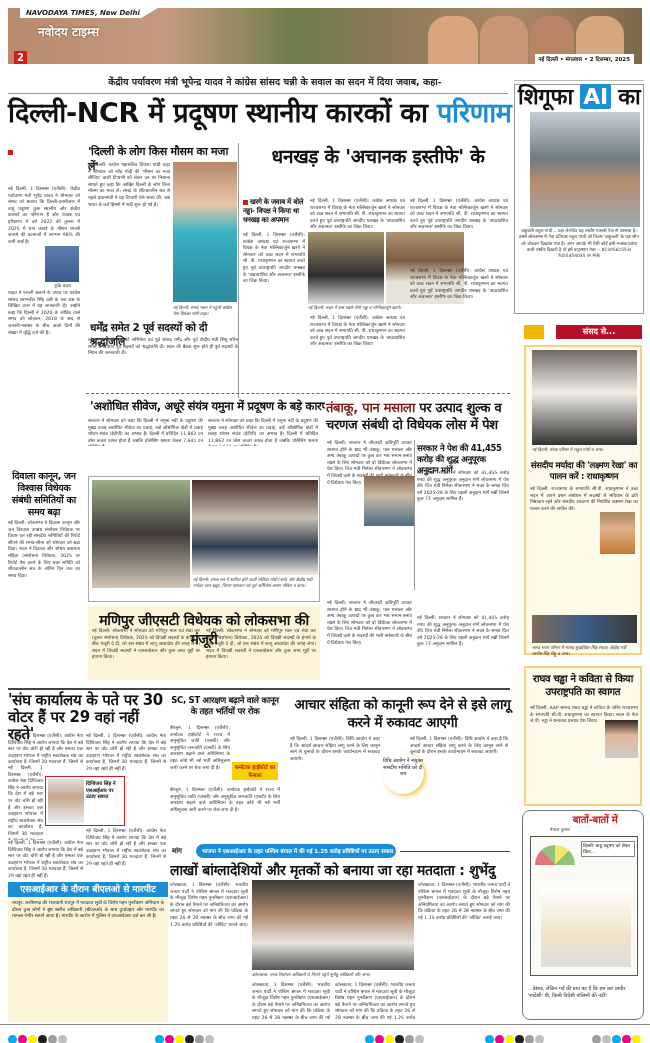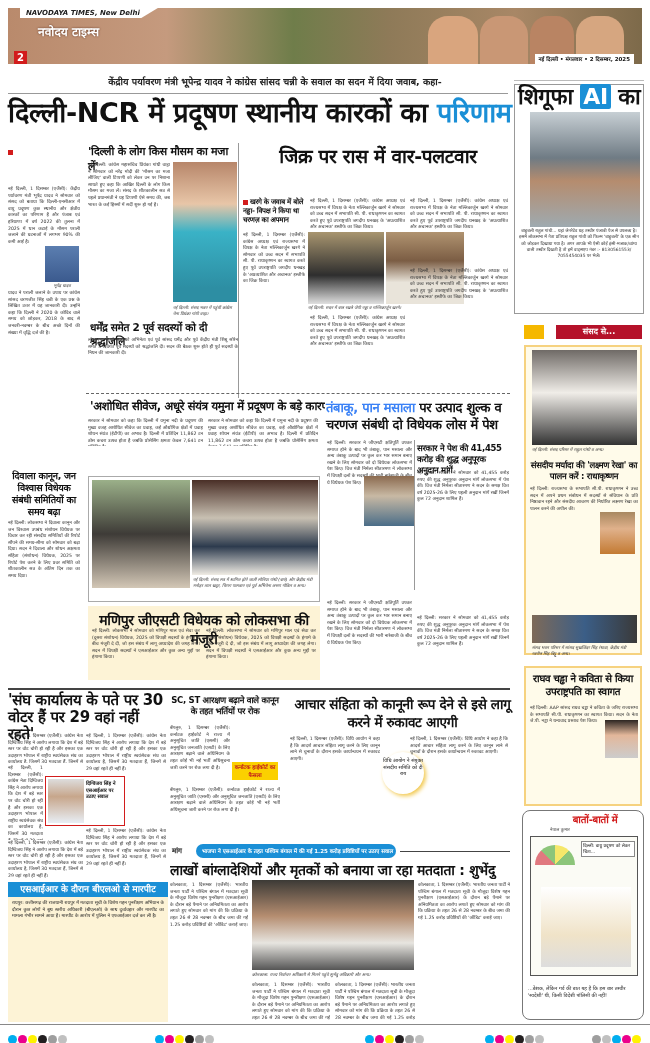--- a/index.html
+++ b/index.html
@@ -53,43 +53,43 @@
 <div class="abs hl" style="left:88px;top:143px;width:150px;font-size:11px">'दिल्ली के लोग किस मौसम का मजा लें'</div>
 <div class="abs body-text" style="left:88px;top:162px;width:82px;height:150px">नई दिल्ली: कांग्रेस महासचिव प्रियंका गांधी वाड्रा ने सोमवार को नरेंद्र मोदी की 'मौसम का मजा लीजिए' वाली टिप्पणी को लेकर उन पर निशाना साधते हुए कहा कि आखिर दिल्ली के लोग किस मौसम का मजा लें। संसद के शीतकालीन सत्र से पहले प्रधानमंत्री ने यह टिप्पणी ऐसे समय की, जब भारत के कई हिस्सों में सर्दी शुरू हो गई है।</div>
 <div class="abs photo" style="left:173px;top:162px;width:64px;height:140px;background:linear-gradient(180deg,#b7866a 0%,#e8c6a8 30%,#3ab2c6 50%,#2d8ea3 90%)"></div>
 <div class="abs cap" style="left:173px;top:305px;width:64px">नई दिल्ली: संसद भवन में पहुंचीं कांग्रेस नेता प्रियंका गांधी वाड्रा।</div>
 
 <div class="abs hl" style="left:90px;top:320px;width:150px;font-size:10.5px">धर्मेंद्र समेत 2 पूर्व सदस्यों को दी श्रद्धांजलि</div>
 <div class="abs body-text" style="left:88px;top:337px;width:150px;height:38px">लोकसभा ने सोमवार को अभिनेता एवं पूर्व सांसद धर्मेंद्र और पूर्व केंद्रीय मंत्री शिबू सोरेन समेत 5 दिवंगत पूर्व सदस्यों को श्रद्धांजलि दी। सदन की बैठक शुरू होते ही पूर्व सदस्यों के निधन की जानकारी दी।</div>
 
 <div class="abs" style="left:238px;top:143px;width:1px;height:255px;background:#999"></div>
 <div class="abs hl" style="left:243px;top:143px;width:270px;font-size:19px;line-height:26px;text-align:center">
-  <div>जिक्र पर रास में वार-पलटवार</div>
+  <div>धनखड़ के 'अचानक इस्तीफे' के</div>
 </div>
-<div class="abs hl" style="left:243px;top:198px;width:62px;font-size:7px;line-height:9px"><span class="red-sq"></span><span>खरगे के जवाब में बोले नड्डा- विपक्ष ने किया था चरणज़ का अपमान</span></div>
+<div class="abs hl" style="left:243px;top:198px;width:62px;font-size:7px;line-height:9px"><span class="red-sq"></span><span>खरगे के जवाब में बोले नड्डा- विपक्ष ने किया था धनखड़ का अपमान</span></div>
 <div class="abs body-text" style="left:243px;top:232px;width:62px;height:165px">नई दिल्ली, 1 दिसम्बर (एजैंसी): कांग्रेस अध्यक्ष एवं राज्यसभा में विपक्ष के नेता मल्लिकार्जुन खरगे ने सोमवार को उच्च सदन में सभापति सी. पी. राधाकृष्णन का स्वागत करते हुए पूर्व उपराष्ट्रपति जगदीप धनखड़ के 'अप्रत्याशित और अचानक' इस्तीफे का जिक्र किया।</div>
 <div class="abs body-text" style="left:310px;top:198px;width:95px;height:30px">नई दिल्ली, 1 दिसम्बर (एजैंसी): कांग्रेस अध्यक्ष एवं राज्यसभा में विपक्ष के नेता मल्लिकार्जुन खरगे ने सोमवार को उच्च सदन में सभापति सी. पी. राधाकृष्णन का स्वागत करते हुए पूर्व उपराष्ट्रपति जगदीप धनखड़ के 'अप्रत्याशित और अचानक' इस्तीफे का जिक्र किया।</div>
 <div class="abs body-text" style="left:410px;top:198px;width:98px;height:62px">नई दिल्ली, 1 दिसम्बर (एजैंसी): कांग्रेस अध्यक्ष एवं राज्यसभा में विपक्ष के नेता मल्लिकार्जुन खरगे ने सोमवार को उच्च सदन में सभापति सी. पी. राधाकृष्णन का स्वागत करते हुए पूर्व उपराष्ट्रपति जगदीप धनखड़ के 'अप्रत्याशित और अचानक' इस्तीफे का जिक्र किया।</div>
 <div class="abs photo" style="left:308px;top:232px;width:76px;height:72px;background:linear-gradient(180deg,#a8956f,#2e2e2e 60%,#e0e0e0)"></div>
 <div class="abs photo" style="left:386px;top:232px;width:78px;height:72px;background:linear-gradient(180deg,#b09370,#7b5d44 40%,#e9e4da 70%)"></div>
 <div class="abs cap" style="left:308px;top:305px;width:160px">नई दिल्ली: सदन में बात रखते जेपी नड्डा व मल्लिकार्जुन खरगे।</div>
 <div class="abs body-text" style="left:310px;top:315px;width:95px;height:80px">नई दिल्ली, 1 दिसम्बर (एजैंसी): कांग्रेस अध्यक्ष एवं राज्यसभा में विपक्ष के नेता मल्लिकार्जुन खरगे ने सोमवार को उच्च सदन में सभापति सी. पी. राधाकृष्णन का स्वागत करते हुए पूर्व उपराष्ट्रपति जगदीप धनखड़ के 'अप्रत्याशित और अचानक' इस्तीफे का जिक्र किया।</div>
 <div class="abs body-text" style="left:410px;top:268px;width:98px;height:128px">नई दिल्ली, 1 दिसम्बर (एजैंसी): कांग्रेस अध्यक्ष एवं राज्यसभा में विपक्ष के नेता मल्लिकार्जुन खरगे ने सोमवार को उच्च सदन में सभापति सी. पी. राधाकृष्णन का स्वागत करते हुए पूर्व उपराष्ट्रपति जगदीप धनखड़ के 'अप्रत्याशित और अचानक' इस्तीफे का जिक्र किया।</div>
 
 <div class="abs" style="left:86px;top:393px;width:424px;border-top:1px dashed #666"></div>
 <div class="abs hl" style="left:90px;top:398px;width:235px;font-size:11.5px;white-space:nowrap;overflow:hidden">'अशोधित सीवेज, अधूरे संयंत्र यमुना में प्रदूषण के बड़े कारण'</div>
 <div class="abs body-text" style="left:88px;top:418px;width:115px;height:28px">सरकार ने सोमवार को कहा कि दिल्ली में यमुना नदी के प्रदूषण की मुख्य वजह अशोधित सीवेज का प्रवाह, कई औद्योगिक क्षेत्रों में प्रवाह शोधन संयंत्र (ईटीपी) का अभाव है। दिल्ली में प्रतिदिन 11,862 टन ठोस कचरा उत्पन्न होता है जबकि प्रोसेसिंग क्षमता केवल 7,641 टन प्रतिदिन है।</div>
 <div class="abs body-text" style="left:208px;top:418px;width:110px;height:28px">सरकार ने सोमवार को कहा कि दिल्ली में यमुना नदी के प्रदूषण की मुख्य वजह अशोधित सीवेज का प्रवाह, कई औद्योगिक क्षेत्रों में प्रवाह शोधन संयंत्र (ईटीपी) का अभाव है। दिल्ली में प्रतिदिन 11,862 टन ठोस कचरा उत्पन्न होता है जबकि प्रोसेसिंग क्षमता केवल 7,641 टन प्रतिदिन है।</div>
 <div class="abs" style="left:88px;top:476px;width:232px;height:126px;border:1px solid #aaa;background:#fff">
   <div class="abs photo" style="left:3px;top:3px;width:98px;height:108px;background:linear-gradient(180deg,#9bb089,#3e3b37 50%,#d3c7b6)"></div>
   <div class="abs photo" style="left:103px;top:3px;width:126px;height:95px;background:linear-gradient(180deg,#4a2f27,#c8c0b2 40%,#2d3b4e 70%,#f0ece4)"></div>
   <div class="abs cap" style="left:104px;top:100px;width:124px">नई दिल्ली: संसद सत्र में शामिल होने जातीं सोनिया गांधी (बाएं) और केंद्रीय मंत्री मनोहर लाल खट्टर, चिराग पासवान एवं पूर्व अभिनेता अरुण गोविल व अन्य।</div>
 </div>
 
-<div class="abs hl" style="left:326px;top:399px;width:190px;font-size:13px;line-height:17px"><span style="color:#3b82f6">तंबाकू, पान मसाला</span><span> पर उत्पाद शुल्क व चरणज संबंधी दो विधेयक लोस में पेश</span></div>
+<div class="abs hl" style="left:326px;top:399px;width:190px;font-size:13px;line-height:17px"><span style="color:#7f1d1d">तंबाकू, पान मसाला</span><span> पर उत्पाद शुल्क व चरणज संबंधी दो विधेयक लोस में पेश</span></div>
 <div class="abs body-text" style="left:327px;top:440px;width:85px;height:160px">नई दिल्ली: सरकार ने जीएसटी क्षतिपूर्ति उपकर समाप्त होने के बाद भी तंबाकू, पान मसाला और अन्य तंबाकू उत्पादों पर कुल कर भार समान बनाए रखने के लिए सोमवार को दो विधेयक लोकसभा में पेश किए। वित्त मंत्री निर्मला सीतारमण ने लोकसभा में विपक्षी दलों के सदस्यों की भारी नारेबाजी के बीच ये विधेयक पेश किए।</div>
 <div class="abs photo" style="left:364px;top:476px;width:50px;height:50px;background:linear-gradient(180deg,#8b6a4f,#c8b9a4 40%,#4a6d88)"></div>
 <div class="abs" style="left:414px;top:440px;width:1px;height:150px;background:#999"></div>
 <div class="abs hl" style="left:417px;top:443px;width:92px;font-size:8.5px;line-height:11px;text-align:left">सरकार ने पेश की 41,455 करोड़ की शुद्ध अनुपूरक अनुदान मांगें</div>
 <div class="abs body-text" style="left:417px;top:470px;width:92px;height:120px">नई दिल्ली: सरकार ने सोमवार को 41,455 करोड़ रुपए की शुद्ध अनुपूरक अनुदान मांगें लोकसभा में पेश कीं। वित्त मंत्री निर्मला सीतारमण ने सदन के समक्ष वित्त वर्ष 2025-26 के लिए पहली अनुदान मांगें रखीं जिनमें कुल 72 अनुदान शामिल हैं।</div>
 
 <div class="abs box-cream" style="left:88px;top:606px;width:232px;height:74px"></div>
 <div class="abs hl" style="left:92px;top:610px;width:224px;font-size:14px;text-align:center">मणिपुर जीएसटी विधेयक को लोकसभा की मंजूरी</div>
 <div class="abs body-text" style="left:92px;top:628px;width:108px;height:48px">नई दिल्ली: लोकसभा ने सोमवार को मणिपुर माल एवं सेवा कर (दूसरा संशोधन) विधेयक, 2025 को विपक्षी सदस्यों के हंगामे के बीच मंजूरी दे दी, जो इस संबंध में लागू अध्यादेश की जगह लेगा। सदन में विपक्षी सदस्यों ने एसआईआर और कुछ अन्य मुद्दों पर हंगामा किया।</div>
 <div class="abs body-text" style="left:206px;top:628px;width:110px;height:48px">नई दिल्ली: लोकसभा ने सोमवार को मणिपुर माल एवं सेवा कर (दूसरा संशोधन) विधेयक, 2025 को विपक्षी सदस्यों के हंगामे के बीच मंजूरी दे दी, जो इस संबंध में लागू अध्यादेश की जगह लेगा। सदन में विपक्षी सदस्यों ने एसआईआर और कुछ अन्य मुद्दों पर हंगामा किया।</div>

